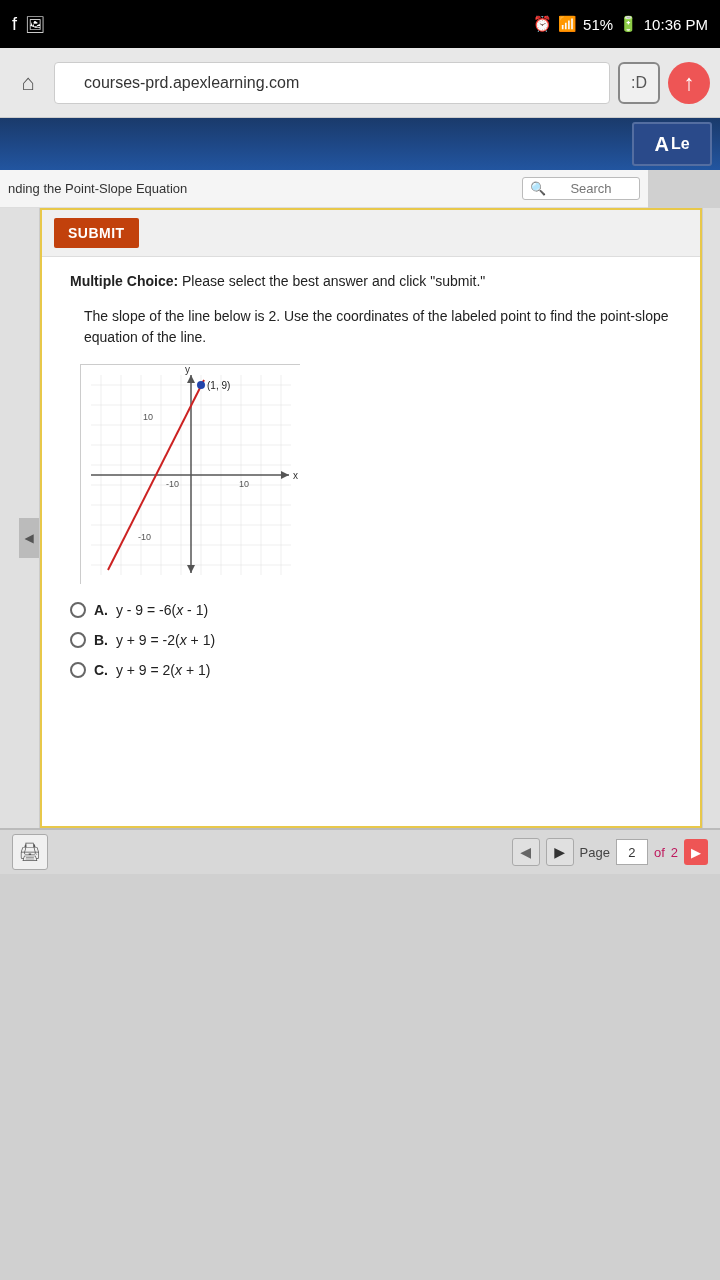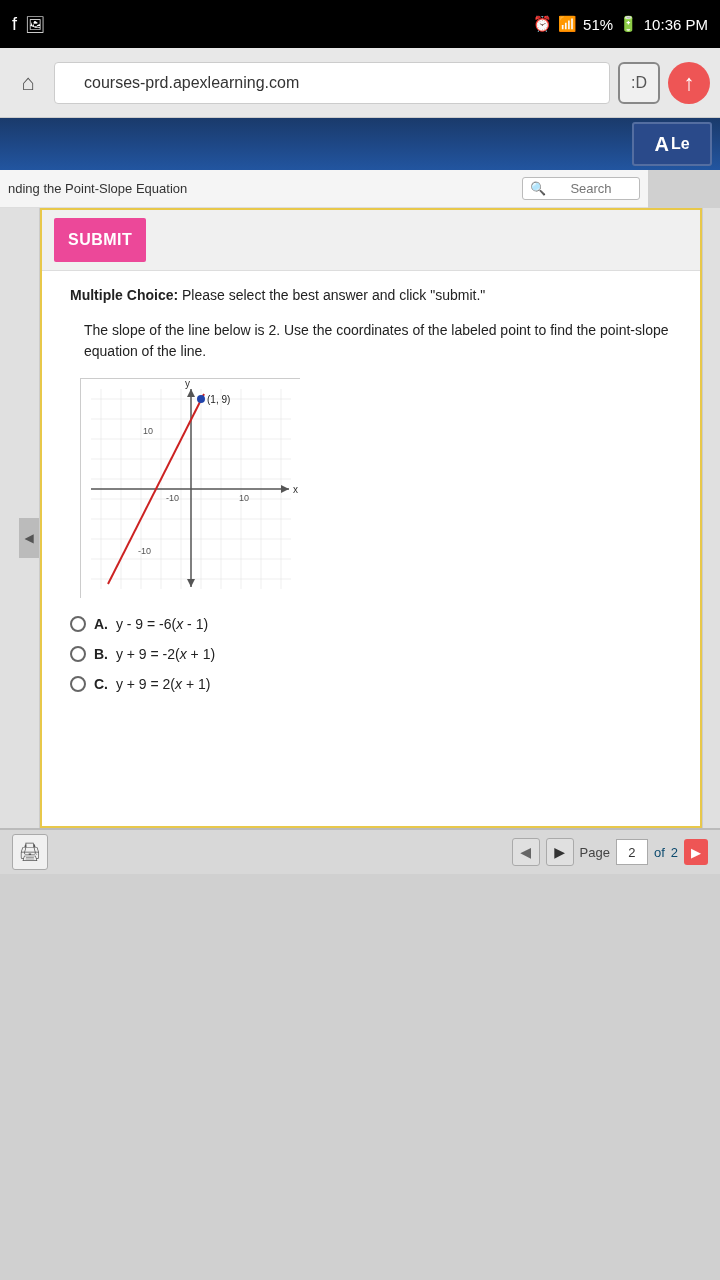--- a/index.html
+++ b/index.html
@@ -142,25 +142,25 @@
       padding: 0 0 0 0;
     }
 
     
     .submit-bar {
       background: #f0f0f0;
       border-bottom: 1px solid #ddd;
       padding: 8px 12px;
     }
     .submit-btn {
-      background: #ec4899;
+      background: #c2410c;
       color: #fff;
       border: none;
-      padding: 13px 14px;
-      font-size: 16px;
+      padding: 7px 14px;
+      font-size: 14px;
       font-weight: bold;
       cursor: pointer;
       letter-spacing: 0.5px;
       text-transform: uppercase;
       border-radius: 2px;
     }
 
     
     .question-content {
       padding: 14px 28px;
@@ -254,21 +254,21 @@
     }
     .nav-arrow.active { color: #333; }
     .page-label { font-size: 13px; color: #444; }
     .page-number-box {
       width: 32px; height: 26px;
       border: 1px solid #aaa;
       background: #fff;
       display: flex; align-items: center; justify-content: center;
       font-size: 13px; color: #333;
     }
-    .total-pages { font-size: 13px; color: #0c4a6e; }
+    .total-pages { font-size: 13px; color: #be185d; }
     .next-btn {
       width: 24px; height: 26px;
       background: #e55;
       border-radius: 3px;
       display: flex; align-items: center; justify-content: center;
       color: #fff; font-size: 13px; cursor: pointer;
     }
 
     .scrollbar-area {
       width: 18px;

